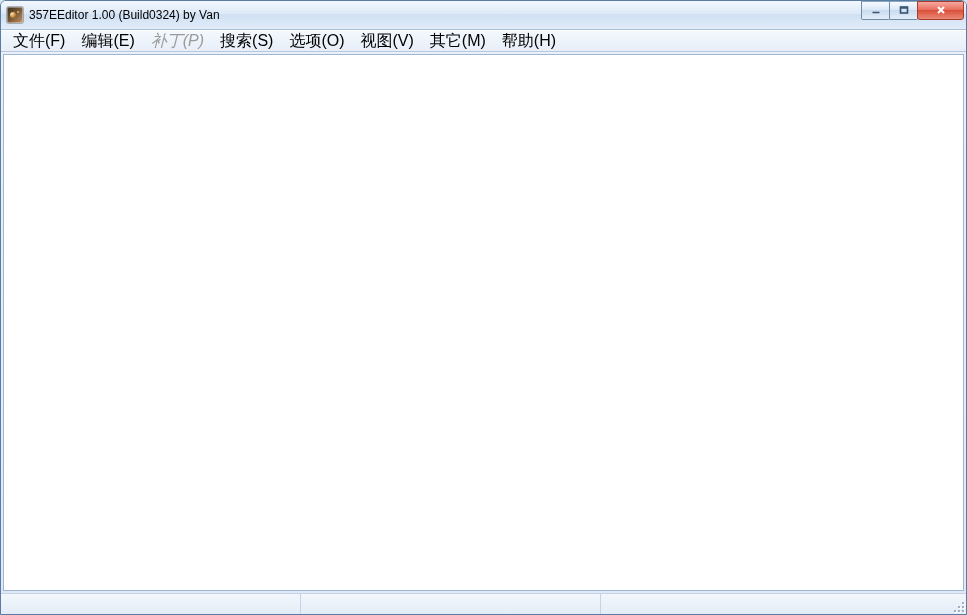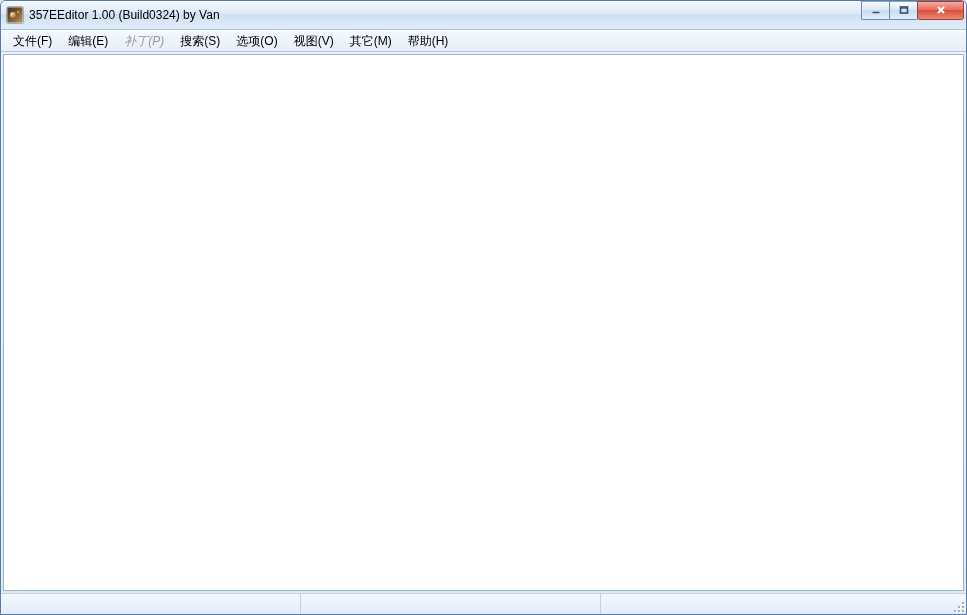--- a/index.html
+++ b/index.html
@@ -105,21 +105,21 @@
     align-items: center;
     padding: 0 4px;
     gap: 0;
   }
   .menu-item {
     padding: 6px 8px;
     color: #000;
     cursor: default;
     white-space: nowrap;
     line-height: 16px;
-    font-size: 12px;
+    font-size: 16px;
   }
   .menu-item.disabled {
     color: #9a9a9a;
     font-style: italic;
   }
 
   
   .client-wrap {
     flex: 1 1 auto;
     padding: 2px;

